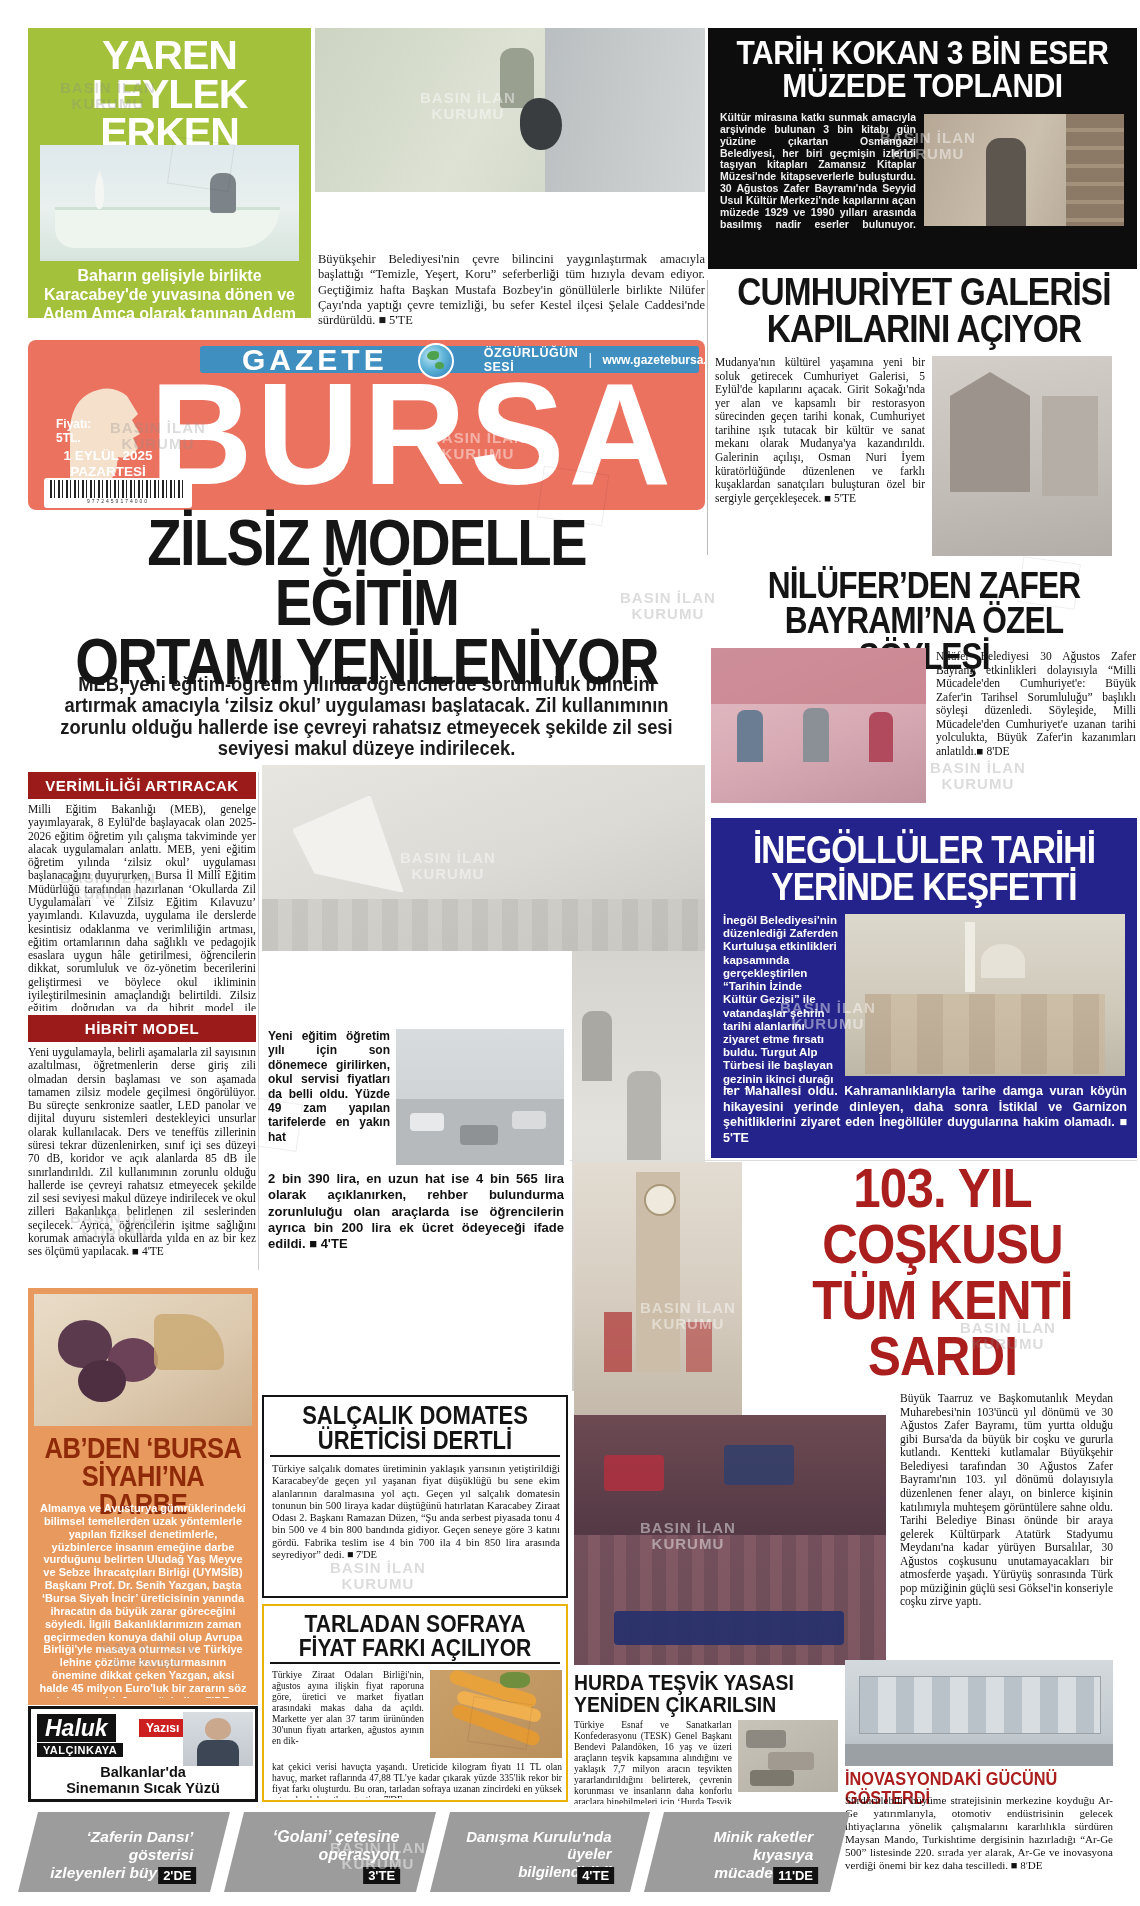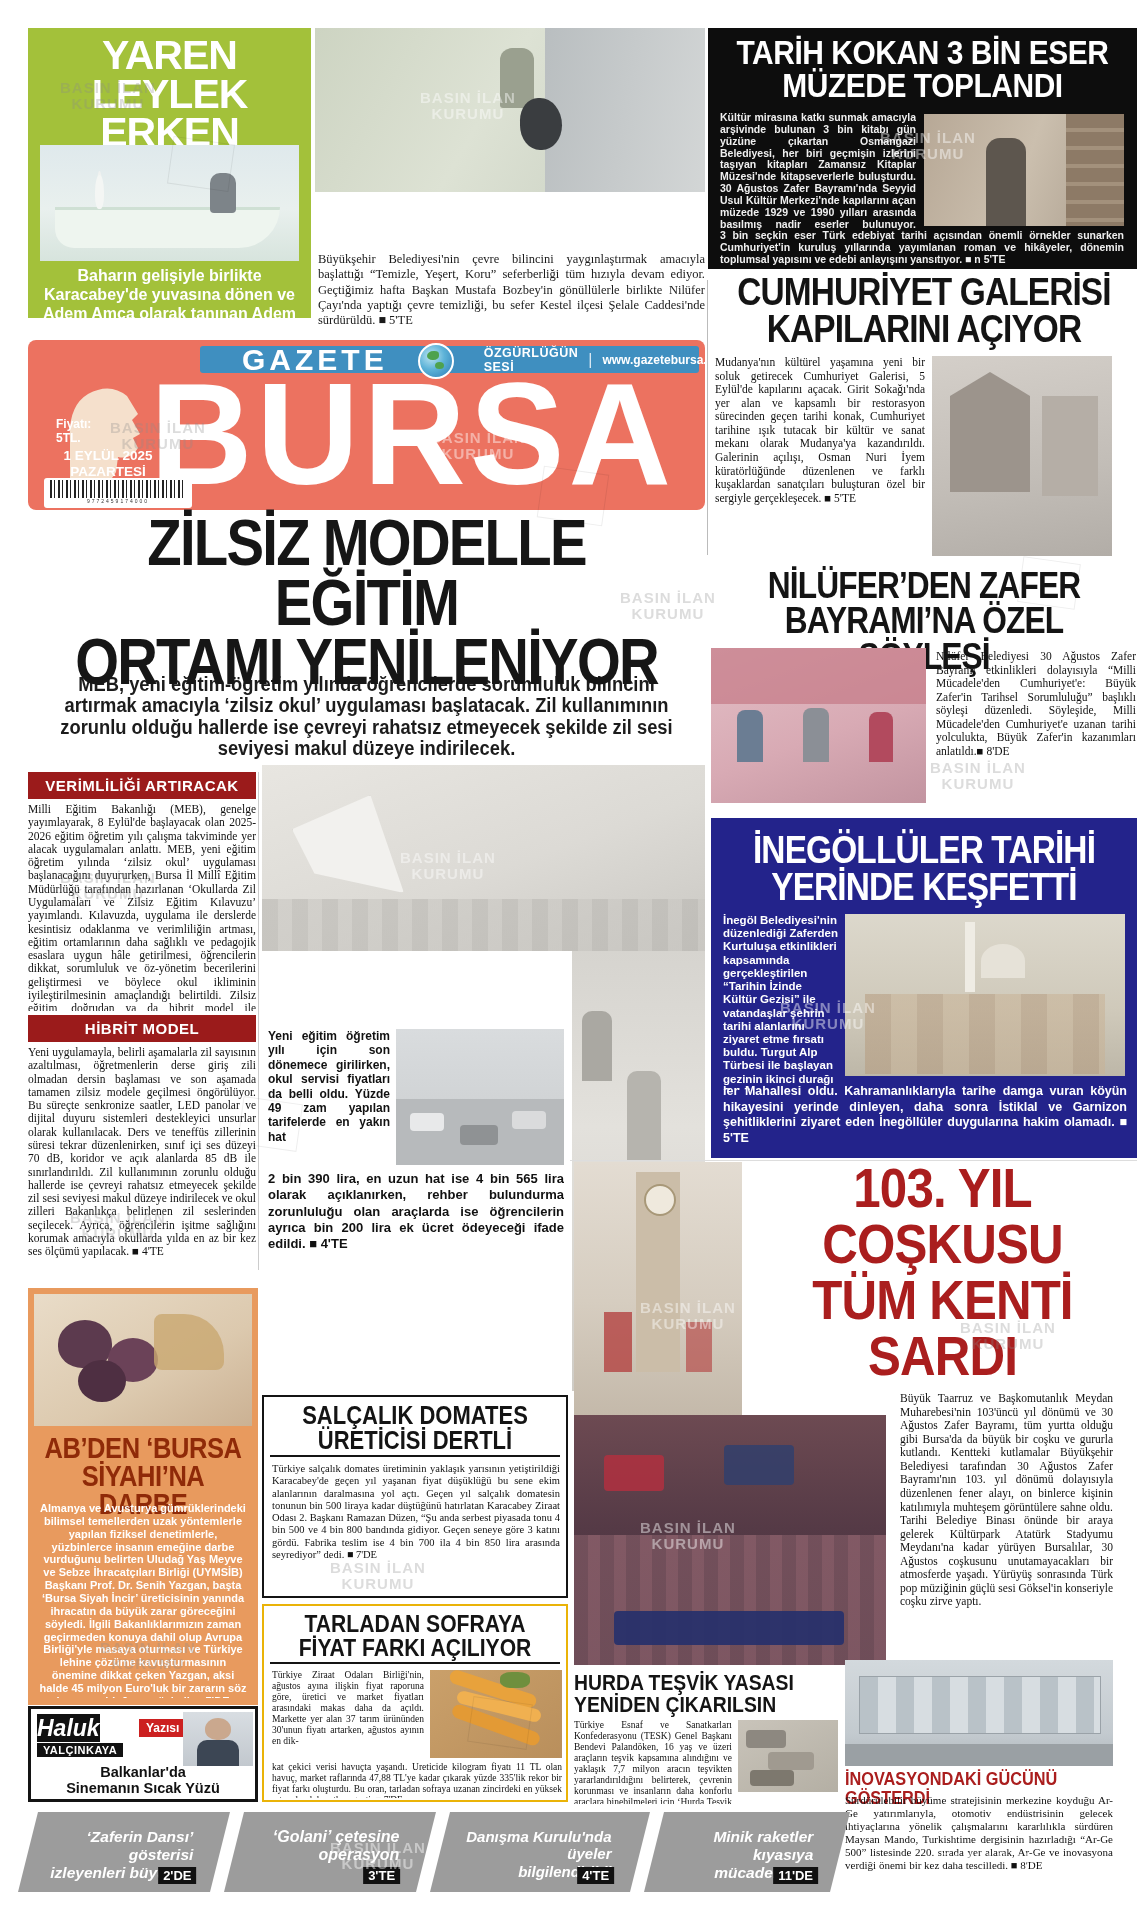--- a/index.html
+++ b/index.html
@@ -47,21 +47,20 @@
   <div class="abs" style="left:708px;top:28px;width:429px;height:241px;background:#0d0d0d;color:#fff;">
     <div class="abs" style="left:0;top:8px;width:429px;">
       <span class="cond lines" style="text-align:center;font-weight:900;font-size:34px;line-height:.98;letter-spacing:-.5px;">TARİH KOKAN 3 BİN ESER
 MÜZEDE TOPLANDI</span>
     </div>
     <div class="sansb" style="position:absolute;left:12px;top:84px;width:196px;height:118px;font-size:10.5px;line-height:1.13;color:#f0f0f0;">Kültür mirasına katkı sunmak amacıyla arşivinde bulunan 3 bin kitabı gün yüzüne çıkartan Osmangazi Belediyesi, her biri geçmişin izlerini taşıyan kitapları Zamansız Kitaplar Müzesi'nde kitapseverlerle buluşturdu. 30 Ağustos Zafer Bayramı'nda Seyyid Usul Kültür Merkezi'nde kapılarını açan müzede 1929 ve 1990 yılları arasında basılmış nadir eserler bulunuyor. Müzede bulunan yaklaşık</div>
     <div class="ph" style="left:216px;top:86px;width:200px;height:112px;background:linear-gradient(110deg,#b7a896 0%,#cbbfae 50%,#a99c8c 100%);">
       <div class="abs" style="right:0;top:0;width:58px;height:112px;background:repeating-linear-gradient(180deg,#8d7a66 0 14px,#a3917c 14px 18px);"></div>
       <div class="abs" style="left:62px;top:24px;width:40px;height:88px;background:#5d564e;border-radius:14px 14px 0 0;"></div>
     </div>
-    <div class="sansb" style="position:absolute;left:12px;top:202px;width:404px;height:36px;font-size:10.5px;line-height:1.13;color:#f0f0f0;">3 bin seçkin eser Türk edebiyat tarihi açısından önemli örnekler sunarken Cumhuriyet'in kuruluş yıllarında yayımlanan roman ve hikâyeler, dönemin toplumsal yapısını ve edebi anlayışını yansıtıyor. ■ n 5'TE</div>
   </div>
 
   <div class="abs" style="left:28px;top:340px;width:677px;height:170px;background:#ec7260;border-radius:8px;">
     <svg width="150" height="162" viewBox="0 0 150 162" style="position:absolute;left:4px;top:4px;opacity:.95;">
       <path d="M38 160 L38 96 Q36 62 56 50 Q78 38 95 52 L106 70 L100 76 L108 90 L101 94 L106 104 Q99 116 86 113 L84 128 Q74 146 58 142 L58 160 Z" fill="#f6e6d2"></path>
     </svg>
     <div class="abs" style="left:172px;top:6px;width:499px;height:27px;background:#3f8fc0;border-radius:3px;display:flex;align-items:center;color:#fff;">
       <span style="font-weight:900;font-size:30px;letter-spacing:4px;margin-left:42px;line-height:27px;">GAZETE</span>
       <span class="abs" style="left:218px;top:-3px;width:32px;height:32px;border-radius:50%;background:radial-gradient(circle at 35% 35%,#bfe6f2 0%,#5db3d8 45%,#2b7bb5 100%);border:2px solid #fff;">
         <span class="abs" style="left:7px;top:6px;width:12px;height:9px;background:#4ea24e;border-radius:60% 40% 50% 50%;"></span>
@@ -186,21 +185,21 @@
       <div class="abs" style="left:120px;top:20px;width:70px;height:56px;background:#c9a770;border-radius:8px 40px 8px 8px;opacity:.8;"></div>
     </div>
     <div class="abs" style="left:0;top:146px;width:230px;">
       <span class="cond lines" style="text-align:center;color:#8f2a08;font-weight:900;font-size:29px;line-height:.97;letter-spacing:-.5px;">AB’DEN ‘BURSA
 SİYAHI’NA DARBE</span>
     </div>
     <div class="sansb" style="position:absolute;left:10px;top:214px;width:210px;height:196px;font-size:11px;line-height:1.17;color:#fff;text-align:center;">Almanya ve Avusturya gümrüklerindeki bilimsel temellerden uzak yöntemlerle yapılan fiziksel denetimlerle, yüzbinlerce insanın emeğine darbe vurduğunu belirten Uludağ Yaş Meyve ve Sebze İhracatçıları Birliği (UYMSİB) Başkanı Prof. Dr. Senih Yazgan, başta ‘Bursa Siyah İncir’ üreticisinin yanında ihracatın da büyük zarar göreceğini söyledi. İlgili Bakanlıklarımızın zaman geçirmeden konuya dahil olup Avrupa Birliği'yle masaya oturması ve Türkiye lehine çözüme kavuşturmasının önemine dikkat çeken Yazgan, aksi halde 45 milyon Euro'luk bir zararın söz konusu olduğunu söyledi. ■ 7'DE</div>
   </div>
 
   <div class="abs" style="left:28px;top:1706px;width:230px;height:96px;background:#fff;border:3px solid #141414;box-sizing:border-box;">
-    <div class="abs" style="left:6px;top:5px;background:#111;color:#fff;font-weight:900;font-style:italic;font-size:23px;padding:0 0;line-height:28px;">
+    <div class="abs" style="left:6px;top:5px;background:#111;color:#fff;font-weight:900;font-style:italic;font-size:23px;padding:0 8px;line-height:28px;">
       <span>Haluk</span>
     </div>
     <div class="abs" style="left:6px;top:34px;background:#111;color:#fff;font-weight:900;font-size:11px;padding:1px 6px;letter-spacing:.5px;">
       <span>YALÇINKAYA</span>
     </div>
     <div class="abs" style="left:108px;top:10px;background:#cc2020;color:#fff;font-weight:bold;font-size:12px;padding:2px 7px;">
       <span>Yazısı 2'DE</span>
     </div>
     <div class="ph" style="left:152px;top:3px;width:70px;height:54px;background:linear-gradient(180deg,#d8dde2 0%,#c2c8ce 100%);">
       <div class="abs" style="left:22px;top:6px;width:26px;height:22px;background:#caa88e;border-radius:50% 50% 45% 45%;"></div>

